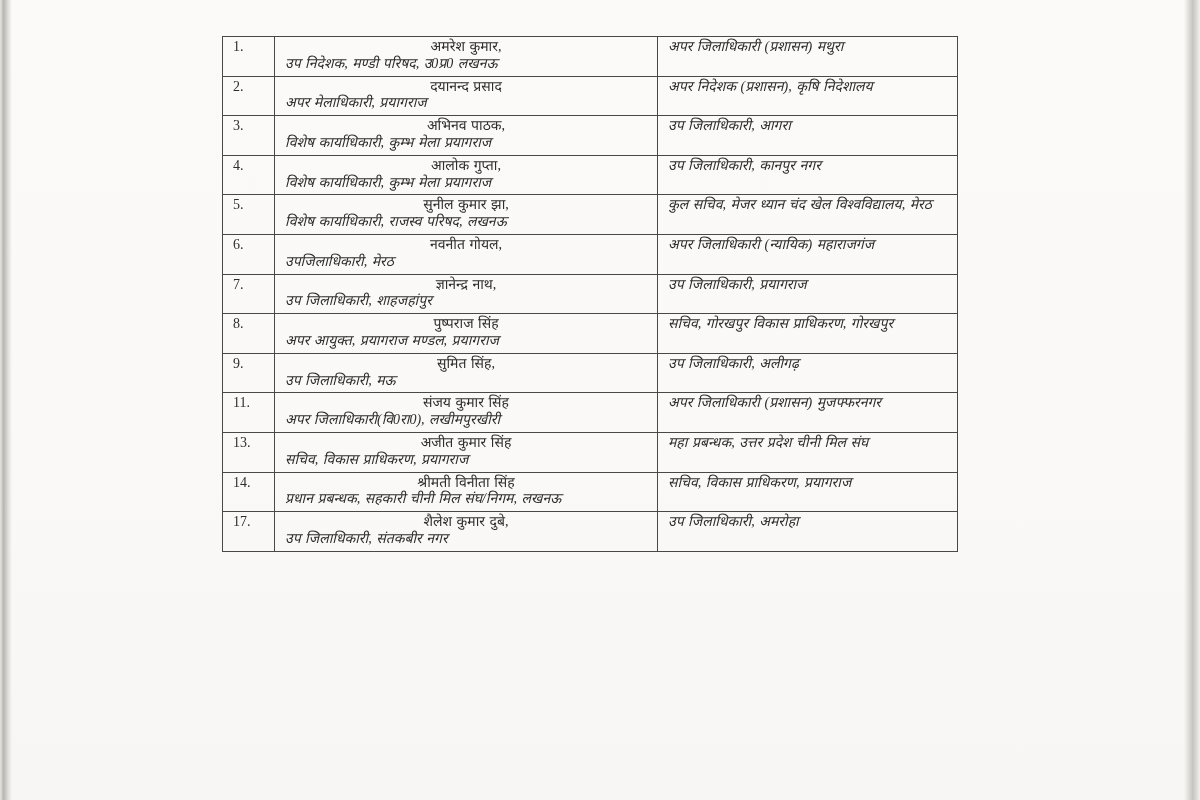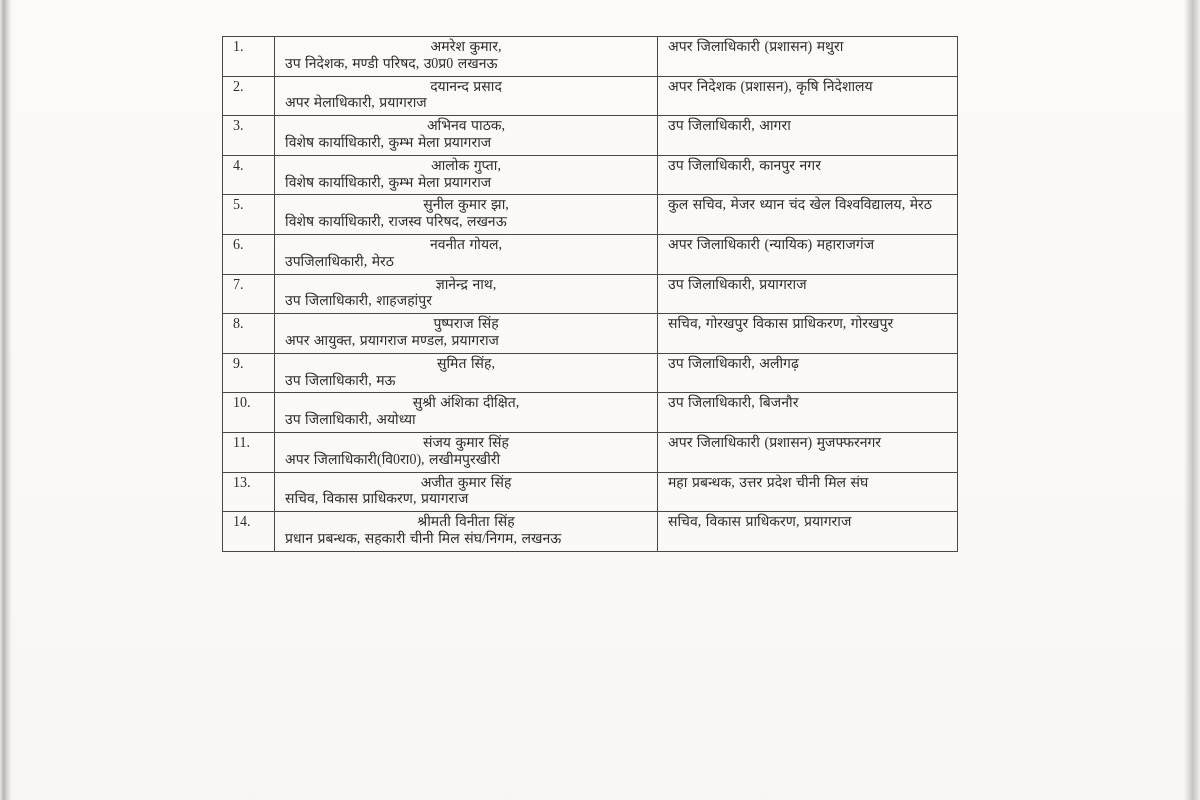--- a/index.html
+++ b/index.html
@@ -44,20 +44,21 @@
     word-spacing: 1px;
   }
   td.sno-cell {
     padding-left: 9px;
     padding-right: 2px;
     text-align: left;
     font-size: 13.5px;
   }
   .officer-current, .new-posting-text {
     text-align: justify;
+    font-style: italic;
   }
   .officer-name {
     text-align: center;
   }
 </style>
 </head>
 <body>
 
 <div class="edge-strip-left"></div>
 <div class="edge-strip-right"></div>
@@ -161,30 +162,20 @@
     <td class="sno-cell">
       <span>9.</span>
     </td>
     <td>
       <div class="officer-name">सुमित सिंह,</div>
       <div class="officer-current">उप जिलाधिकारी, मऊ</div>
     </td>
     <td class="new-posting-text">उप जिलाधिकारी, अलीगढ़</td>
   </tr>
 
-  <tr>
-    <td class="sno-cell">
-      <span>10.</span>
-    </td>
-    <td>
-      <div class="officer-name">सुश्री अंशिका दीक्षित,</div>
-      <div class="officer-current">उप जिलाधिकारी, अयोध्या</div>
-    </td>
-    <td class="new-posting-text">उप जिलाधिकारी, बिजनौर</td>
-  </tr>
 
   <tr>
     <td class="sno-cell">
       <span>11.</span>
     </td>
     <td>
       <div class="officer-name">संजय कुमार सिंह</div>
       <div class="officer-current">अपर जिलाधिकारी(वि0रा0), लखीमपुरखीरी</div>
     </td>
     <td class="new-posting-text">अपर जिलाधिकारी (प्रशासन) मुजफ्फरनगर</td>
@@ -208,15 +199,25 @@
     </td>
     <td>
       <div class="officer-name">श्रीमती विनीता सिंह</div>
       <div class="officer-current">प्रधान प्रबन्धक, सहकारी चीनी मिल संघ/निगम, लखनऊ</div>
     </td>
     <td class="new-posting-text">सचिव, विकास प्राधिकरण, प्रयागराज</td>
   </tr>
 
 
 
+  <tr>
+    <td class="sno-cell">
+      <span>17.</span>
+    </td>
+    <td>
+      <div class="officer-name">शैलेश कुमार दुबे,</div>
+      <div class="officer-current">उप जिलाधिकारी, संतकबीर नगर</div>
+    </td>
+    <td class="new-posting-text">उप जिलाधिकारी, अमरोहा</td>
+  </tr>
 
 </tbody>
 </table>
 
 </body></html>

